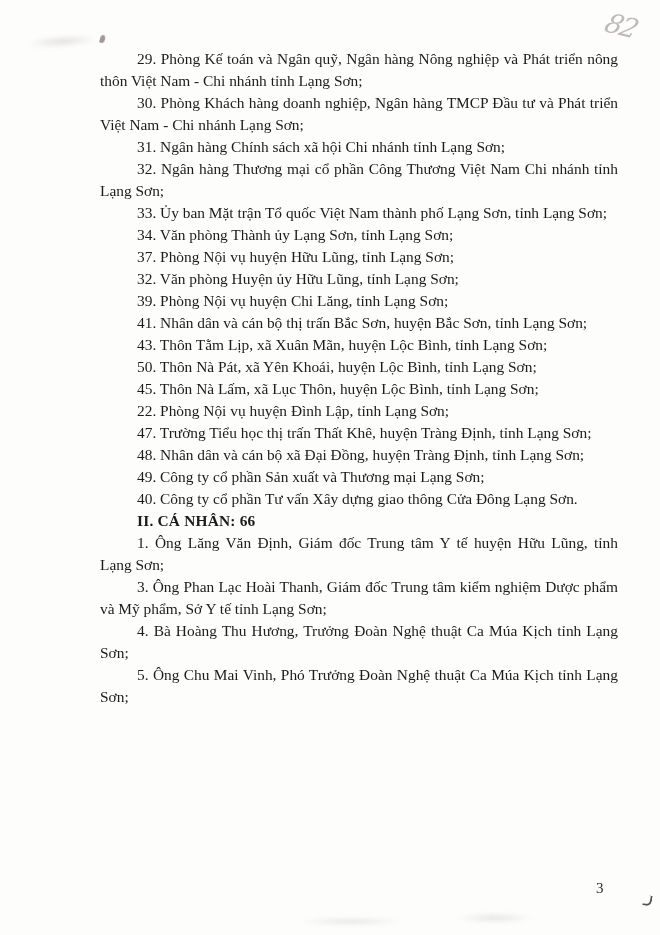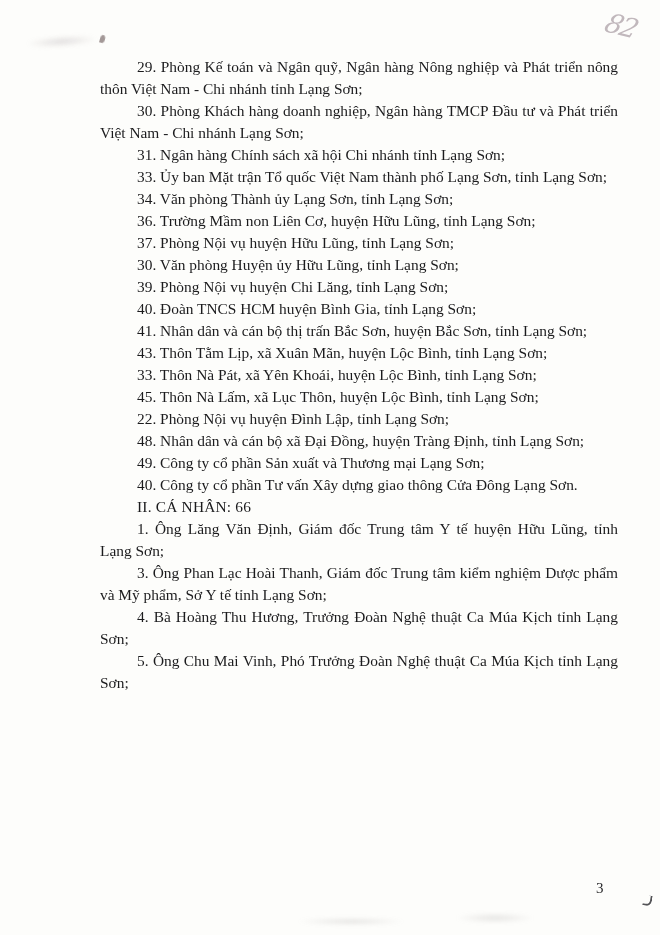--- a/index.html
+++ b/index.html
@@ -10,34 +10,34 @@
     margin: 0 auto;
     background: #fdfdfb;
     font-family: "Liberation Serif", "DejaVu Serif", serif;
     color: #1b1b1d;
     overflow: hidden;
     box-shadow: 0 0 4px rgba(0,0,0,0.15);
   }
   .content {
     position: absolute;
     left: 100px;
-    top: 56px;
+    top: 48px;
     width: 518px;
     font-size: 15.4px;
     line-height: 22px;
     text-align: justify;
   }
   .para {
     margin: 0;
     text-indent: 37px;
   }
   .heading {
     margin: 0;
     text-indent: 37px;
-    font-weight: normal;
+    font-weight: bold;
     letter-spacing: 0.2px;
   }
   .page-number {
     position: absolute;
     left: 596px;
     top: 880px;
     font-size: 15px;
     color: #2a2a2c;
   }
   .handwritten {
@@ -94,32 +94,32 @@
   <div class="smudge smudge-top-left"></div>
   <div class="smudge smudge-dot"></div>
 
   <div class="handwritten">82</div>
 
   <main class="content">
     <div>
         <p class="para">29. Phòng Kế toán và Ngân quỹ, Ngân hàng Nông nghiệp và Phát triển nông thôn Việt Nam - Chi nhánh tỉnh Lạng Sơn;</p>
         <p class="para">30. Phòng Khách hàng doanh nghiệp, Ngân hàng TMCP Đầu tư và Phát triển Việt Nam - Chi nhánh Lạng Sơn;</p>
         <p class="para">31. Ngân hàng Chính sách xã hội Chi nhánh tỉnh Lạng Sơn;</p>
+        <p class="para">32. Ngân hàng Thương mại cổ phần Công Thương Việt Nam Chi nhánh tỉnh Lạng Sơn;</p>
         <p class="para">33. Ủy ban Mặt trận Tổ quốc Việt Nam thành phố Lạng Sơn, tỉnh Lạng Sơn;</p>
         <p class="para">34. Văn phòng Thành ủy Lạng Sơn, tỉnh Lạng Sơn;</p>
-        <p class="para">36. Trường Mầm non Liên Cơ, huyện Hữu Lũng, tỉnh Lạng Sơn;</p>
         <p class="para">37. Phòng Nội vụ huyện Hữu Lũng, tỉnh Lạng Sơn;</p>
-        <p class="para">30. Văn phòng Huyện ủy Hữu Lũng, tỉnh Lạng Sơn;</p>
+        <p class="para">32. Văn phòng Huyện ủy Hữu Lũng, tỉnh Lạng Sơn;</p>
         <p class="para">39. Phòng Nội vụ huyện Chi Lăng, tỉnh Lạng Sơn;</p>
-        <p class="para">40. Đoàn TNCS HCM huyện Bình Gia, tỉnh Lạng Sơn;</p>
         <p class="para">41. Nhân dân và cán bộ thị trấn Bắc Sơn, huyện Bắc Sơn, tỉnh Lạng Sơn;</p>
         <p class="para">43. Thôn Tằm Lịp, xã Xuân Mãn, huyện Lộc Bình, tỉnh Lạng Sơn;</p>
-        <p class="para">33. Thôn Nà Pát, xã Yên Khoái, huyện Lộc Bình, tỉnh Lạng Sơn;</p>
+        <p class="para">50. Thôn Nà Pát, xã Yên Khoái, huyện Lộc Bình, tỉnh Lạng Sơn;</p>
         <p class="para">45. Thôn Nà Lấm, xã Lục Thôn, huyện Lộc Bình, tỉnh Lạng Sơn;</p>
         <p class="para">22. Phòng Nội vụ huyện Đình Lập, tỉnh Lạng Sơn;</p>
+        <p class="para">47. Trường Tiểu học thị trấn Thất Khê, huyện Tràng Định, tỉnh Lạng Sơn;</p>
         <p class="para">48. Nhân dân và cán bộ xã Đại Đồng, huyện Tràng Định, tỉnh Lạng Sơn;</p>
         <p class="para">49. Công ty cổ phần Sản xuất và Thương mại Lạng Sơn;</p>
         <p class="para">40. Công ty cổ phần Tư vấn Xây dựng giao thông Cửa Đông  Lạng Sơn.</p>
       </div>
 
     <p class="heading">II. CÁ NHÂN: 66</p>
 
     <div>
         <p class="para">1. Ông Lăng Văn Định, Giám đốc Trung tâm Y tế huyện Hữu Lũng, tỉnh Lạng Sơn;</p>
         <p class="para">3. Ông Phan Lạc Hoài Thanh, Giám đốc Trung tâm kiểm nghiệm Dược phẩm và Mỹ phẩm, Sở Y tế tỉnh Lạng Sơn;</p>

